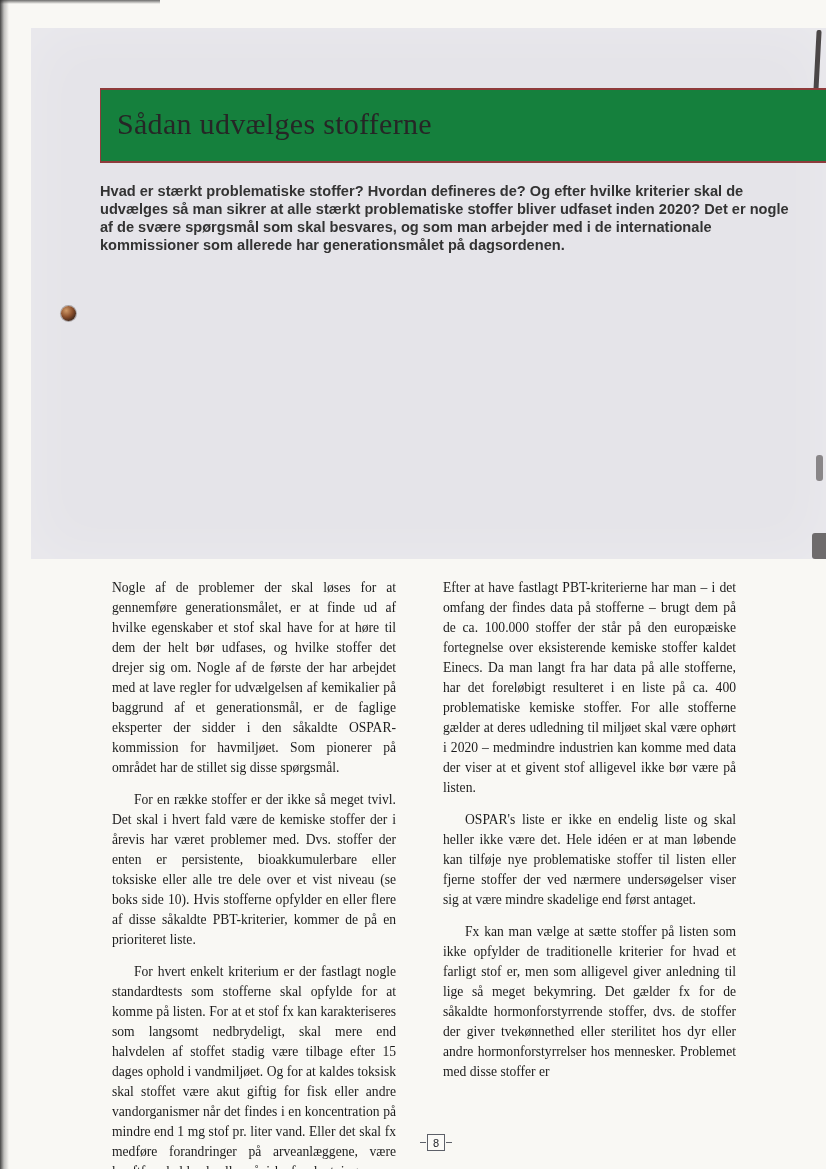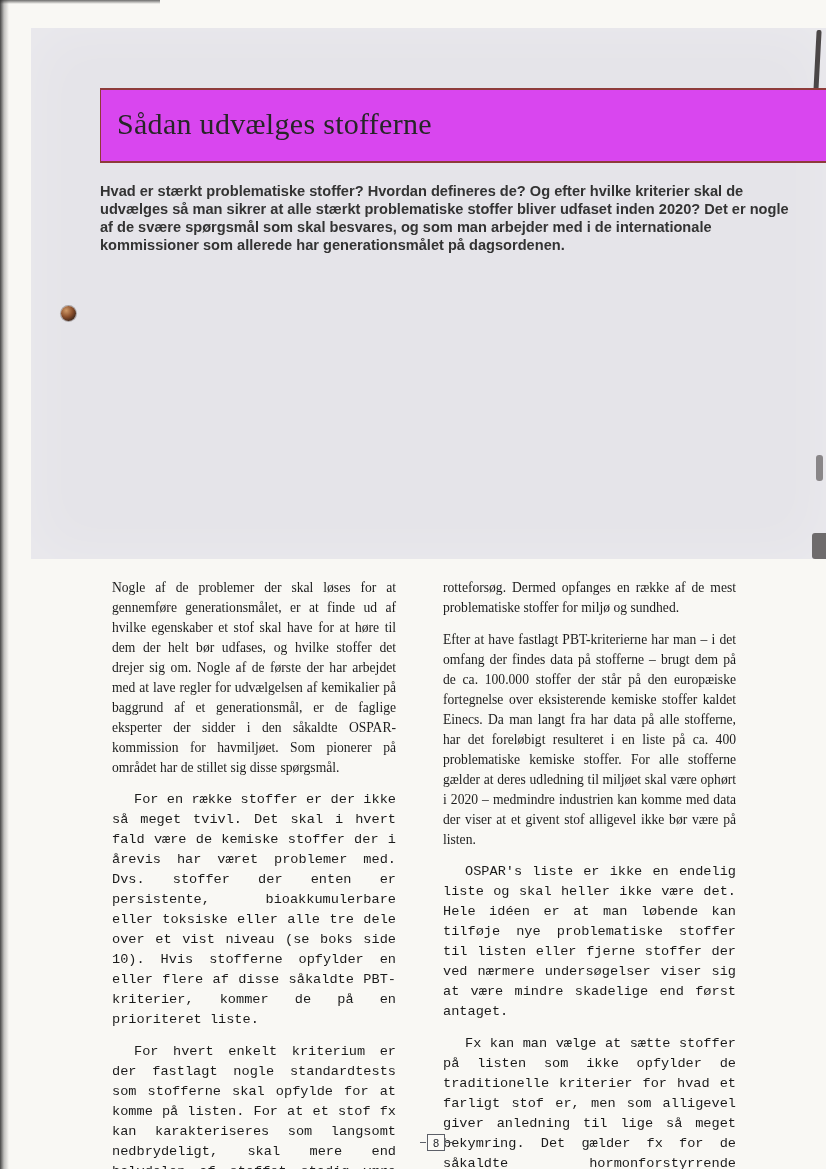--- a/index.html
+++ b/index.html
@@ -40,21 +40,21 @@
   }
   
   .header-bg{
     position:absolute;left:31px;top:28px;right:0;height:531px;
     background:var(--header-block);
     box-shadow:inset 0 0 60px rgba(255,255,255,.25);
   }
   
   .title-box{
     position:absolute;left:100px;top:88px;right:0;height:71px;
-    background:#d946ef;
+    background:#15803d;
     border-top:2px solid var(--accent-rule);
     border-bottom:2px solid var(--accent-rule);
     border-left:1px solid var(--accent-rule);
     display:flex;align-items:center;
   }
   .title-box h1{
     margin:0 0 4px 16px;
     font-size:30px;font-weight:500;color:#262626;
     font-family:"Liberation Serif", serif;
     letter-spacing:.3px;
@@ -75,21 +75,21 @@
   }
   
   .col{
     position:absolute;top:566px;
     font-size:13.6px;line-height:20px;
     color:#1b1b1b;text-align:justify;
   }
   .col-left{left:100px;width:308px;}
   .col-right{left:431px;width:317px;}
   .col p{margin:12px;}
-  .col p.indent{text-indent:22px;font-family:Liberation Mono, monospace;}
+  .col p.indent{text-indent:22px;}
   .subhead{
     margin:7px 0 3px;
     font-family:"Liberation Sans", sans-serif;
     font-size:13px;font-weight:700;color:#1f1f1f;
     font-variant:small-caps;letter-spacing:.4px;
   }
   
   .pagenum{
     position:absolute;left:427px;top:1134px;
     width:16px;height:15px;
@@ -125,21 +125,20 @@
 
   <div class="photo-dot"></div>
 
   <div class="col col-left">
     <p>Nogle af de problemer der skal løses for at gennemføre generationsmålet, er at finde ud af hvilke egenskaber et stof skal have for at høre til dem der helt bør udfases, og hvilke stoffer det drejer sig om. Nogle af de første der har arbejdet med at lave regler for udvælgelsen af kemikalier på baggrund af et generationsmål, er de faglige eksperter der sidder i den såkaldte OSPAR-kommission for havmiljøet. Som pionerer på området har de stillet sig disse spørgsmål.</p>
     <p class="indent">For en række stoffer er der ikke så meget tvivl. Det skal i hvert fald være de kemiske stoffer der i årevis har været problemer med. Dvs. stoffer der enten er persistente, bioakkumulerbare eller toksiske eller alle tre dele over et vist niveau (se boks side 10). Hvis stofferne opfylder en eller flere af disse såkaldte PBT-kriterier, kommer de på en prioriteret liste.</p>
     <p class="indent">For hvert enkelt kriterium er der fastlagt nogle standardtests som stofferne skal opfylde for at komme på listen. For at et stof fx kan karakteriseres som langsomt nedbrydeligt, skal mere end halvdelen af stoffet stadig være tilbage efter 15 dages ophold i vandmiljøet. Og for at kaldes toksisk skal stoffet være akut giftig for fisk eller andre vandorganismer når det findes i en koncentration på mindre end 1 mg stof pr. liter vand. Eller det skal fx medføre forandringer på arveanlæggene, være kræftfremkaldende eller påvirke forplantningsevnen i</p>
   </div>
 
   <div class="col col-right">
-    <p>rotteforsøg. Dermed opfanges en række af de mest problematiske stoffer for miljø og sundhed.</p>
     <p>Efter at have fastlagt PBT-kriterierne har man – i det omfang der findes data på stofferne – brugt dem på de ca. 100.000 stoffer der står på den europæiske fortegnelse over eksisterende kemiske stoffer kaldet Einecs. Da man langt fra har data på alle stofferne, har det foreløbigt resulteret i en liste på ca. 400 problematiske kemiske stoffer. For alle stofferne gælder at deres udledning til miljøet skal være ophørt i 2020 – medmindre industrien kan komme med data der viser at et givent stof alligevel ikke bør være på listen.</p>
     <p class="indent">OSPAR's liste er ikke en endelig liste og skal heller ikke være det. Hele idéen er at man løbende kan tilføje nye problematiske stoffer til listen eller fjerne stoffer der ved nærmere undersøgelser viser sig at være mindre skadelige end først antaget.</p>
     <p class="indent">Fx kan man vælge at sætte stoffer på listen som ikke opfylder de traditionelle kriterier for hvad et farligt stof er, men som alligevel giver anledning til lige så meget bekymring. Det gælder fx for de såkaldte hormonforstyrrende stoffer, dvs. de stoffer der giver tvekønnethed eller sterilitet hos dyr eller andre hormonforstyrrelser hos mennesker. Problemet med disse stoffer er</p>
   </div>
 
   <div class="pagenum">
     <span>8</span>
   </div>
 
 </div>

